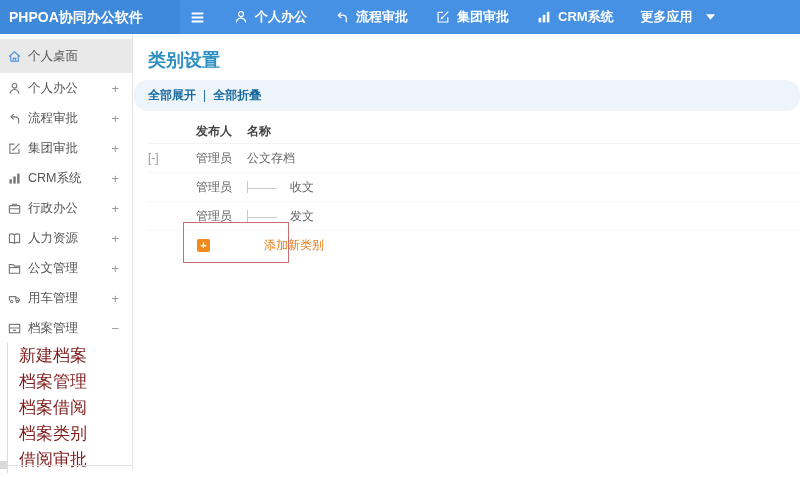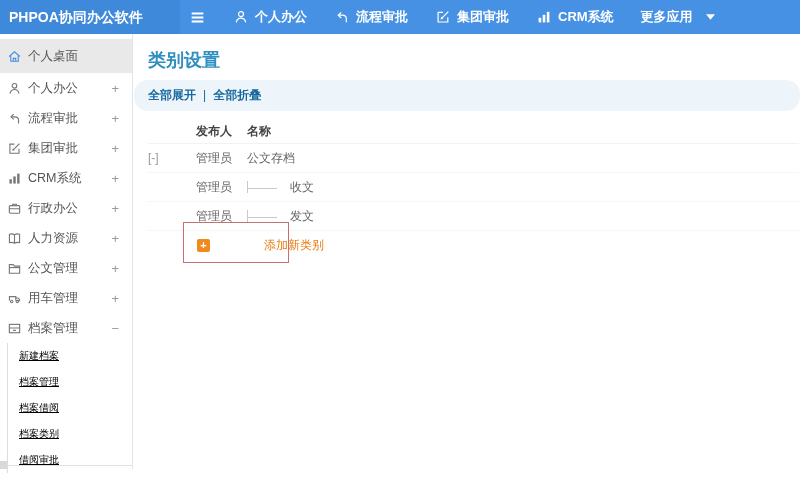--- a/index.html
+++ b/index.html
@@ -39,22 +39,22 @@
     height:30px; flex:0 0 30px; display:flex; align-items:center;
     padding:0 13px 0 7px; color:#555; font-size:12.5px; cursor:pointer; white-space:nowrap;
   }
   .side-item .s-ic { color:#777; margin-right:6px; flex:0 0 auto; }
   .side-item .s-label { flex:1 1 auto; overflow:hidden; }
   .side-item .s-toggle { color:#999; font-size:13px; font-weight:normal; }
   .side-item.selected { background:#e9e9e9; height:34px; flex:0 0 34px; }
   .side-item.selected .s-ic { color:var(--accent-blue,#4a90e2); }
   .submenu { flex:1 1 auto; margin-left:7px; border-left:1px solid #ddd; }
   .submenu-item {
-    height:26px; line-height:26px; padding-left:11px; color:#000000;
-    font-size:10px; cursor:pointer; white-space:nowrap;text-decoration:underline;
+    height:26px; line-height:26px; padding-left:11px; color:#7f1d1d;
+    font-size:17px; cursor:pointer; white-space:nowrap;
   }
   .side-bottom-line { position:absolute; left:7px; right:0; bottom:3px; height:1px; background:#e2e2e2; }
   .scroll-corner { position:absolute; left:0; bottom:0; width:7px; height:8px; background:#d9d9d9; }
 
   
   .main { position:absolute; top:34px; left:134px; right:0; bottom:0; background:#fff; }
   .page-title {
     margin:14px 0 0 14px; font-size:18px; font-weight:bold;
     color:var(--title-blue,#2e8fc0); display:inline-block;
   }

